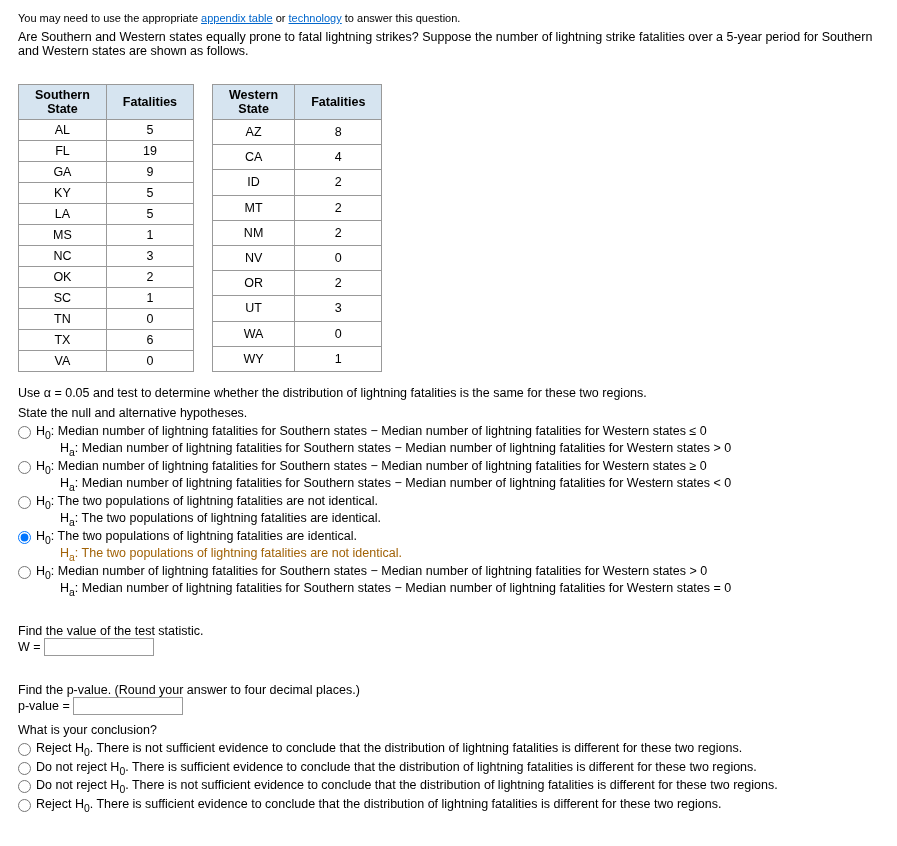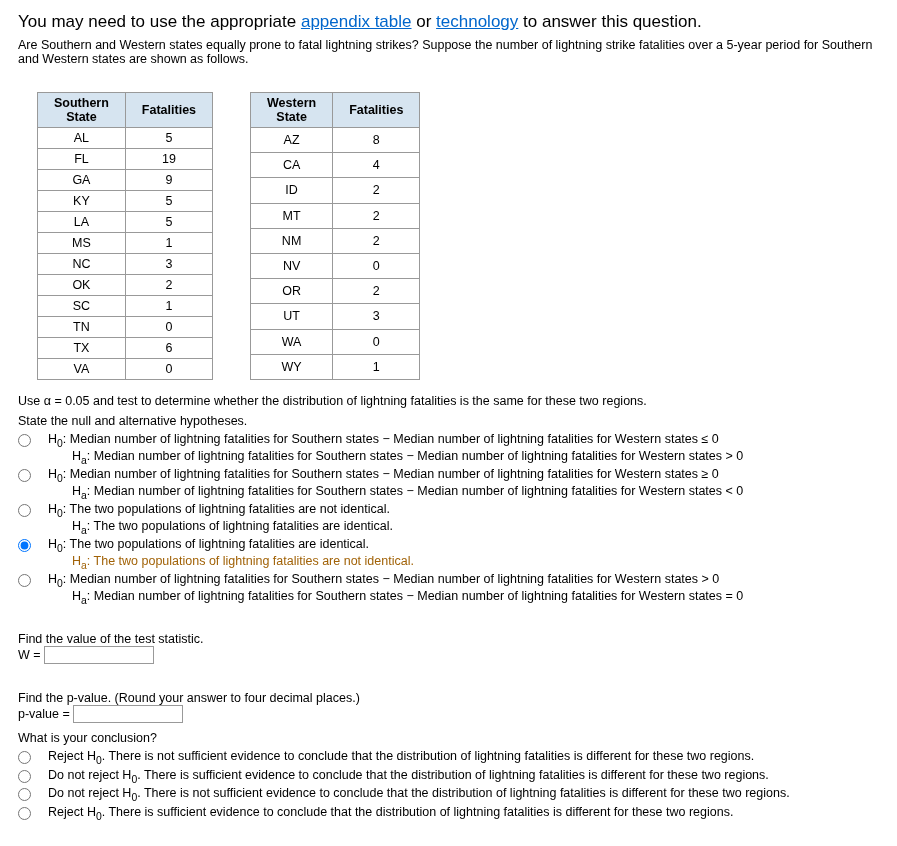--- a/index.html
+++ b/index.html
@@ -5,39 +5,38 @@
     * { box-sizing: border-box; margin: 0; padding: 0; }
     body {
       font-family: Arial, sans-serif;
       font-size: 13px;
       background: #fff;
       color: #000;
       padding: 12px 18px;
     }
     .top-text {
       margin-bottom: 6px;
-      font-size: 17px;
+      font-size: 11px;
     }
     .top-text a {
       color: #0066cc;
       text-decoration: underline;
     }
     .question-text {
       font-size: 12.5px;
       margin-bottom: 26px;
     }
     .tables-container {
       display: flex;
       gap: 0;
       margin-bottom: 14px;
     }
     table {
       border-collapse: collapse;
       font-size: 12.5px;
-      margin-left: 19px;
     }
     table th, table td {
       border: 1px solid #999;
       padding: 3px 16px;
       text-align: center;
     }
     table th {
       background: #d6e4f0;
       font-weight: bold;
     }
@@ -49,21 +48,21 @@
       margin-bottom: 4px;
     }
     .radio-group {
       margin-bottom: 6px;
     }
     .radio-option {
       display: flex;
       align-items: flex-start;
       margin-bottom: 2px;
       font-size: 12.5px;
-      gap: 17px;
+      gap: 5px;
     }
     .radio-option input[type="radio"] {
       margin-top: 2px;
       flex-shrink: 0;
     }
     .radio-text {
       display: flex;
       flex-direction: column;
     }
     .radio-sub {

